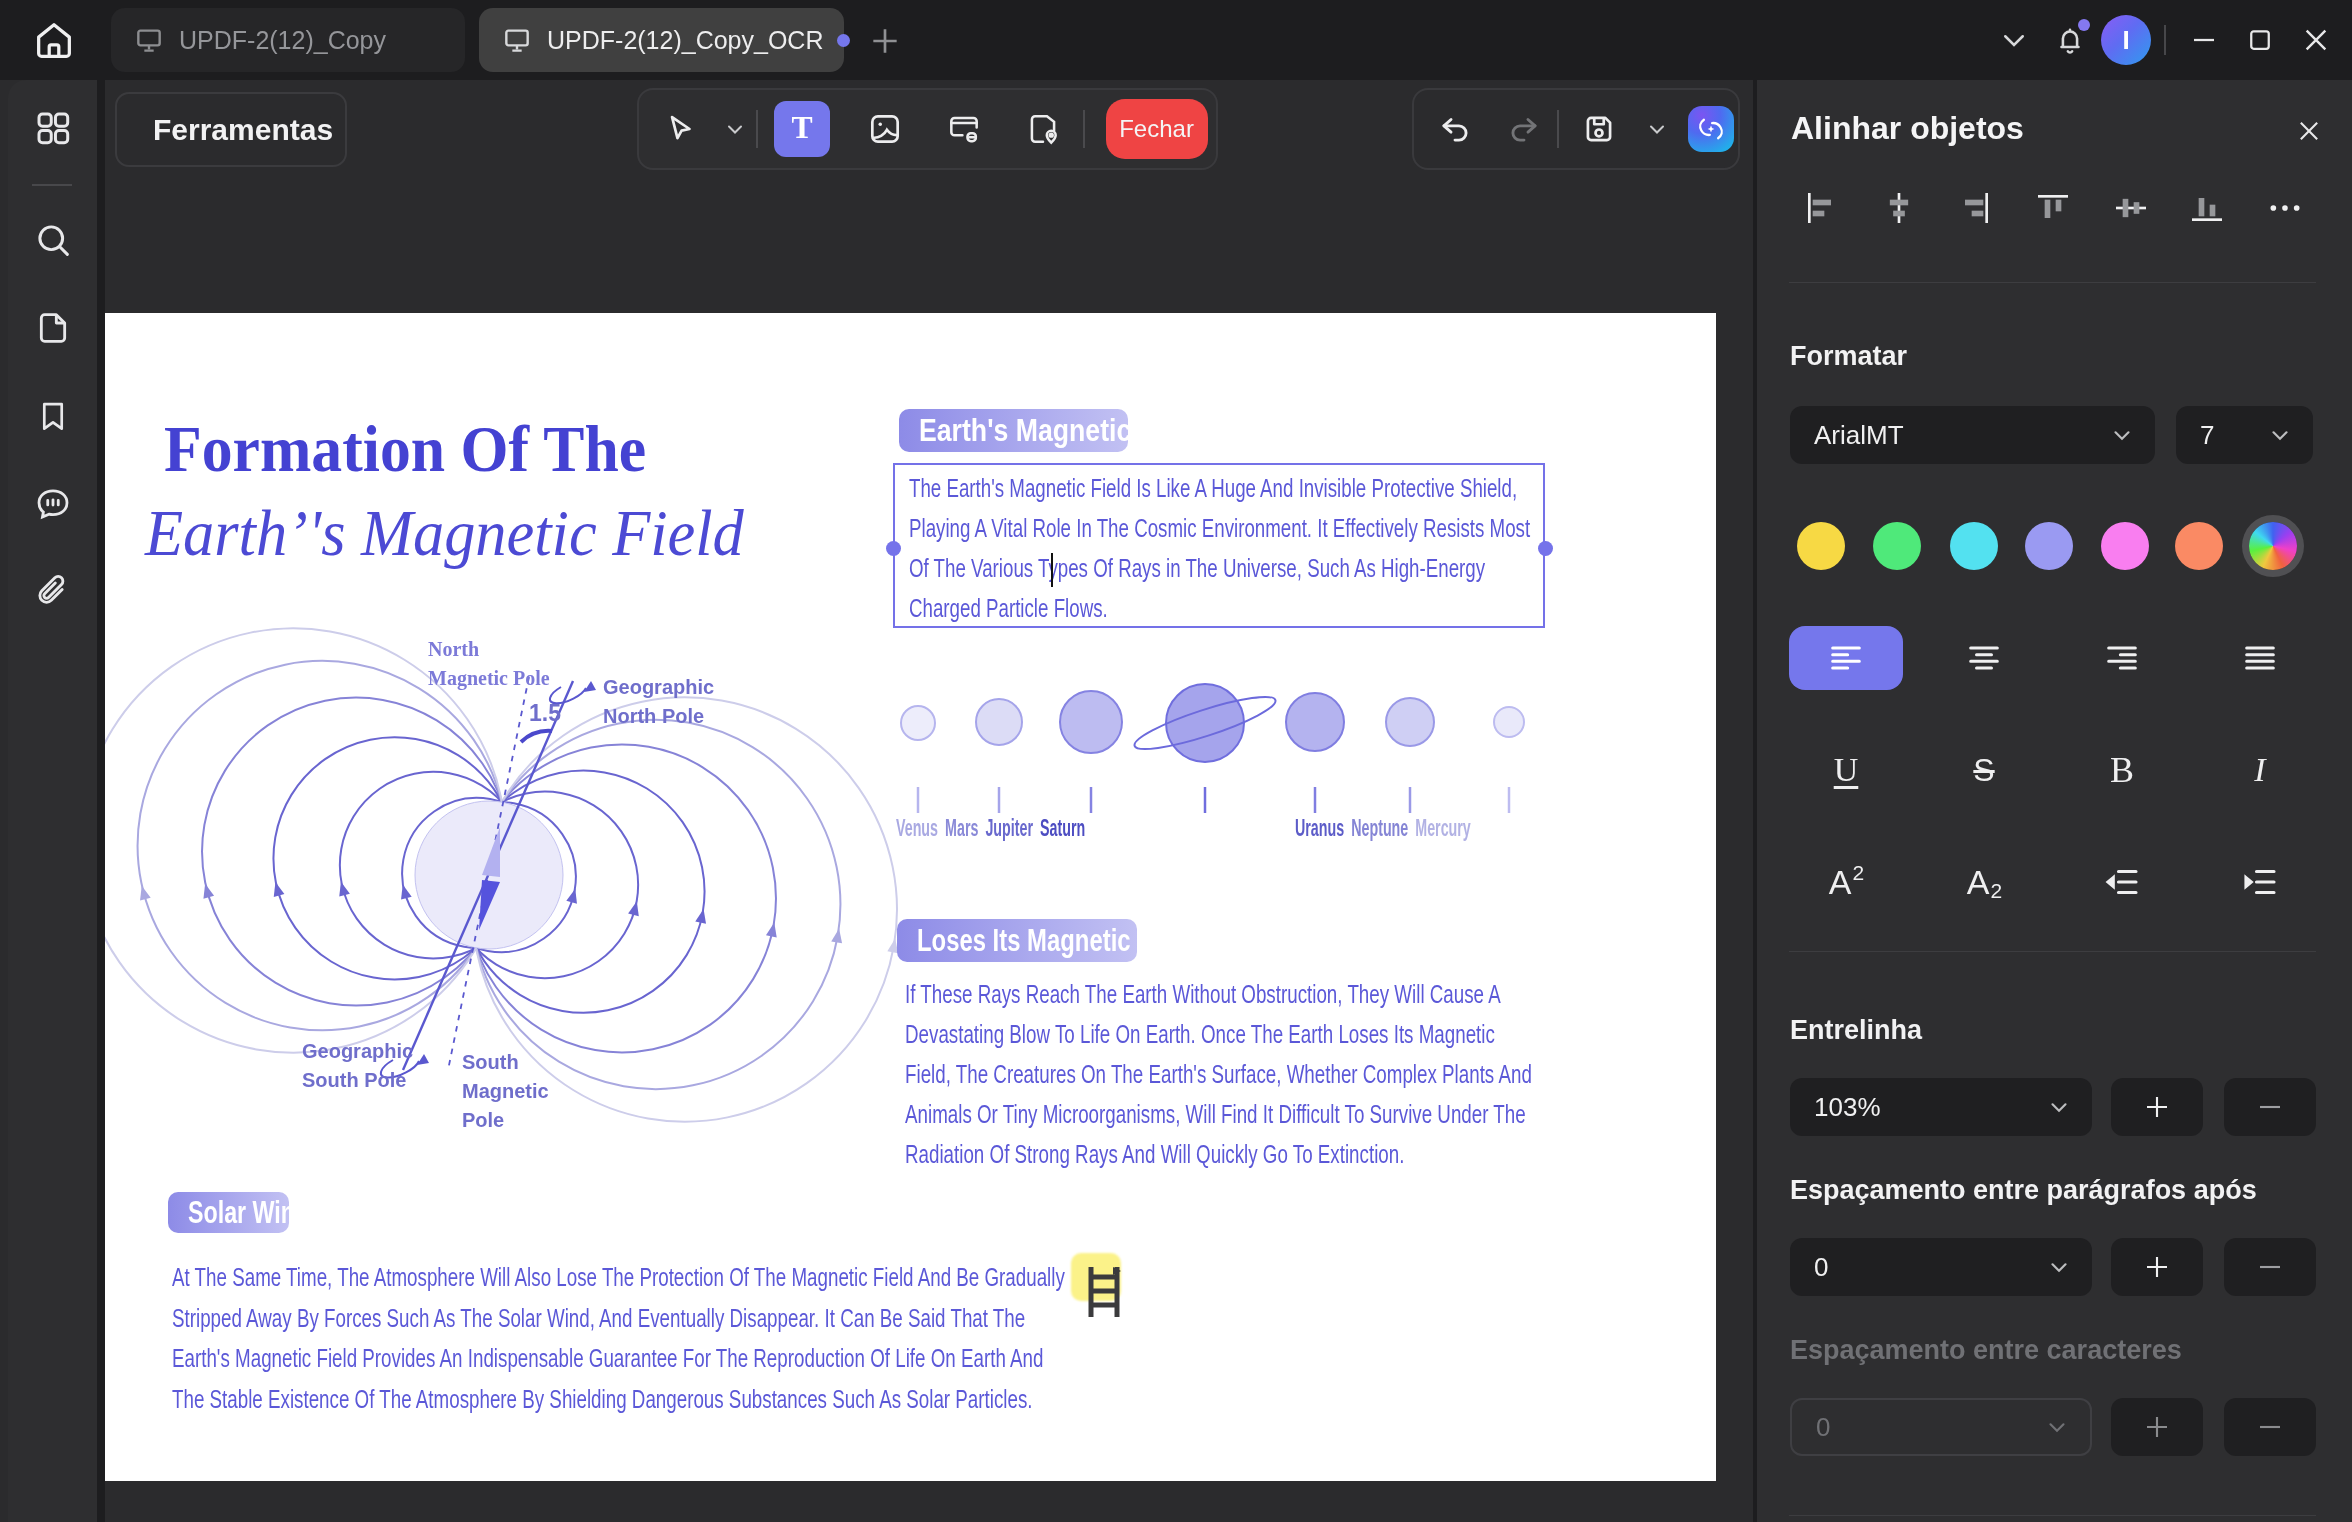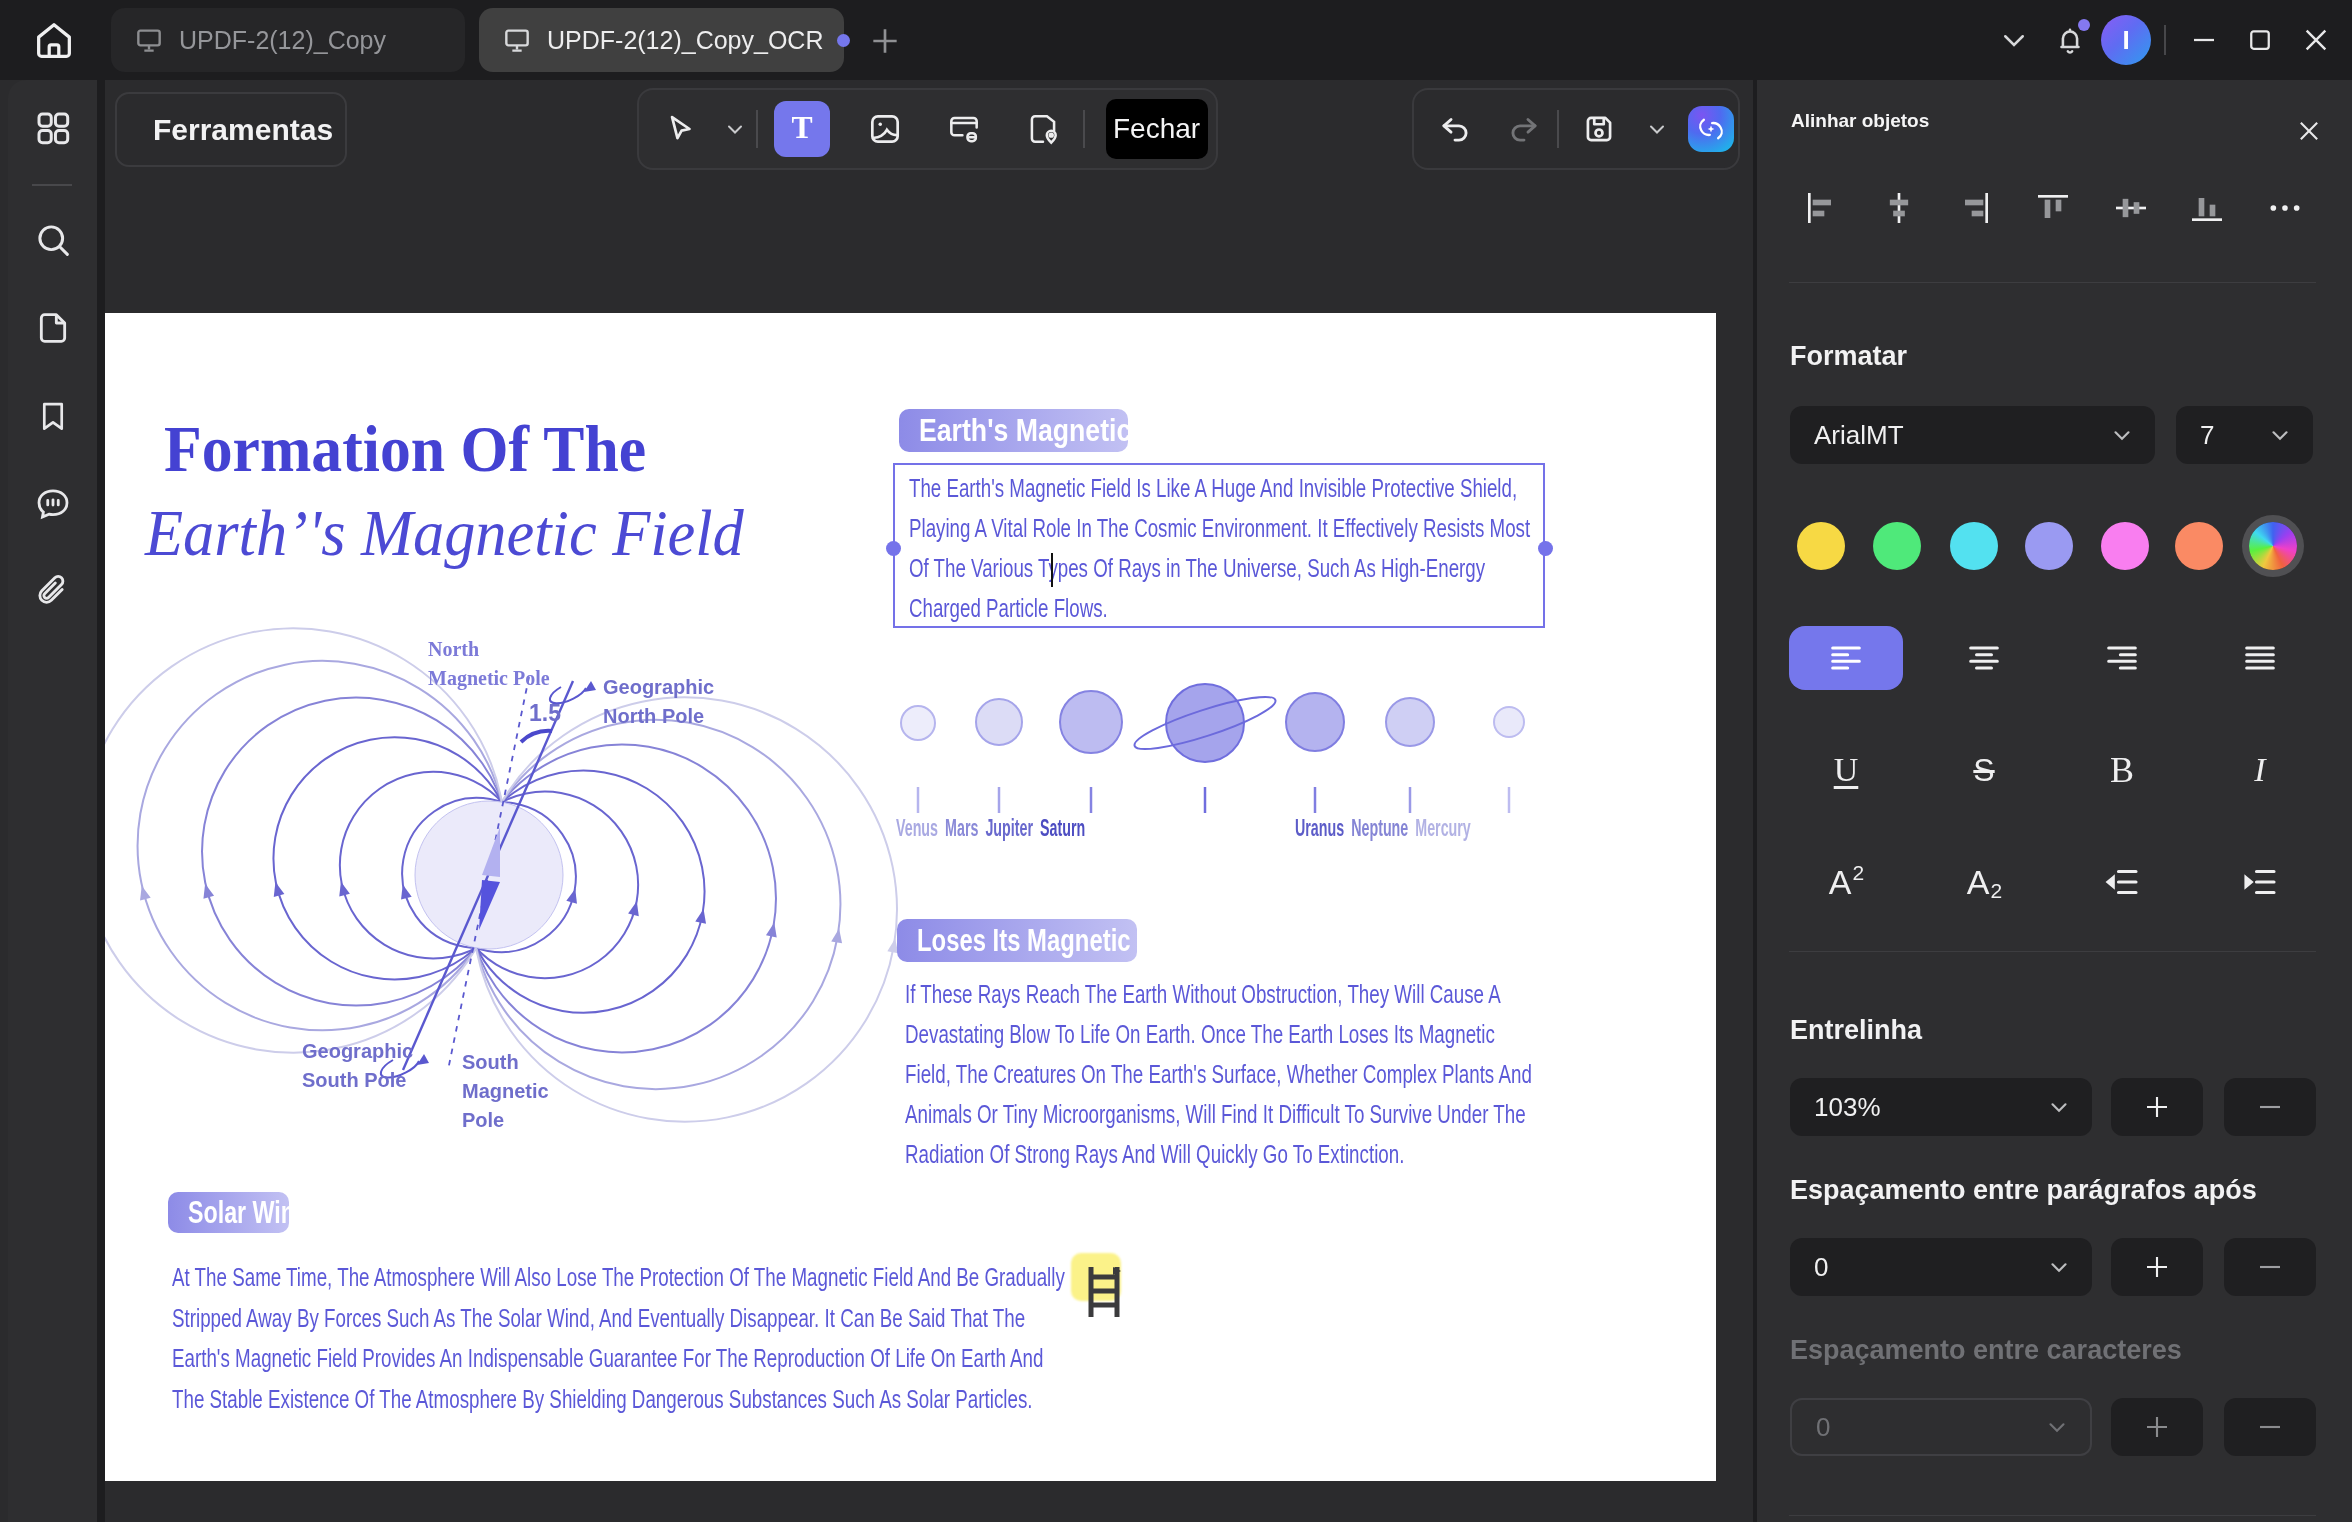--- a/index.html
+++ b/index.html
@@ -29,21 +29,21 @@
   .side-divider { position:absolute; left:24px; width:40px; height:2px; background:#48484b; }
   #side-gap { position:absolute; left:97px; top:0; width:8px; height:1442px; background:#1d1d1f; }
 
   
   .tools-btn { position:absolute; left:115px; top:12px; width:232px; height:75px; border:2px solid #3b3b3e; border-radius:14px; display:flex; align-items:center; gap:16px; padding:0 20px; color:#f2f2f3; }
   .tools-btn .tools-label { font-size:30px; font-weight:bold; }
   #center-toolbar { position:absolute; left:637px; top:8px; width:581px; height:82px; background:#2e2e30; border:2px solid #3a3a3d; border-radius:16px; display:flex; align-items:center; }
   .ct-item { display:flex; align-items:center; justify-content:center; }
   .ct-divider { width:2px; height:38px; background:#4a4a4d; }
   .texttool { width:56px; height:56px; border-radius:12px; background:#7577ec; display:flex; align-items:center; justify-content:center; }
-  .fechar-btn { width:102px; height:60px; background:#000000; border-radius:10px; color:#f4f4f5; font-size:28px; display:flex; align-items:center; justify-content:center; }
+  .fechar-btn { width:102px; height:60px; background:#ef4444; border-radius:19px; color:#f4f4f5; font-size:24px; display:flex; align-items:center; justify-content:center; }
   #save-cluster { position:absolute; left:1412px; top:8px; width:328px; height:82px; border:2px solid #3a3a3d; border-radius:16px; display:flex; align-items:center; }
   .ai-badge { width:46px; height:46px; border-radius:14px; background:radial-gradient(90% 90% at 30% 20%,#7b55f2 0%,#4f6af0 45%,#22aeea 100%); display:flex; align-items:center; justify-content:center; }
 
   
   #page { position:absolute; left:105px; top:233px; width:1611px; height:1168px; background:#ffffff; overflow:hidden; }
   #doc-title { position:absolute; left:59px; top:98px; font-family:"Liberation Serif", serif; font-weight:bold; font-size:66px; color:#4442d2; transform:scaleX(0.935); transform-origin:left; white-space:nowrap; }
   #doc-subtitle { position:absolute; left:40px; top:182px; font-family:"Liberation Serif", serif; font-style:italic; font-size:66px; color:#4c4ad4; transform:scaleX(0.945); transform-origin:left; white-space:nowrap; }
   .tag-chip { position:absolute; border-radius:10px; background:linear-gradient(90deg,#8d8be7 0%,#c2c1f3 100%); color:#ffffff; font-weight:bold; font-size:31px; display:flex; align-items:center; padding:0 20px; white-space:nowrap; }
   .tag-chip span { transform-origin:left; }
   .doc-par { position:absolute; color:#5b58d8; font-size:26px; }
@@ -53,21 +53,21 @@
   .caret { position:absolute; width:2px; height:34px; background:#111; }
   .diagram-label { position:absolute; color:#6f6ecb; font-weight:bold; font-size:20px; line-height:29px; }
   .serif-label { font-family:"Liberation Serif", serif; color:#7c7ad8; }
   .planet-words { position:absolute; font-size:23px; font-weight:bold; white-space:nowrap; transform-origin:left; transform:scaleX(0.62); }
   .planet-words span { margin-right:5px; }
   #ladder-hl { position:absolute; left:966px; top:940px; width:50px; height:48px; background:#fbf289; border-radius:10px; filter:blur(1px); }
 
   
   #panel { position:absolute; left:1757px; top:0; width:595px; height:1442px; background:#2e2e30; }
   #panel-divider-v { position:absolute; left:1753px; top:0; width:4px; height:1442px; background:#1d1d1f; }
-  .panel-title { position:absolute; left:34px; top:30px; font-size:19px; font-weight:bold; color:#f5f5f6; }
+  .panel-title { position:absolute; left:34px; top:30px; font-size:32px; font-weight:bold; color:#f5f5f6; }
   .panel-section { position:absolute; left:33px; font-size:27px; font-weight:bold; color:#f2f2f3; }
   .pdivider { position:absolute; left:32px; width:527px; height:1px; background:#3d3d40; }
   .align-ic { position:absolute; top:104px; width:48px; height:48px; display:flex; align-items:center; justify-content:center; }
   .select { position:absolute; background:#1f1f21; border-radius:12px; height:58px; display:flex; align-items:center; padding:0 20px 0 24px; color:#f0f0f1; font-size:26px; }
   .select .chev { margin-left:auto; }
   .select.dim { background:transparent; border:2px solid #3f3f43; color:#707175; }
   .swatch { position:absolute; top:442px; width:48px; height:48px; border-radius:50%; }
   .fmt-btn { position:absolute; width:114px; height:64px; border-radius:16px; display:flex; align-items:center; justify-content:center; }
   .fmt-btn.active { background:#7577ec; }
   .sq-btn { position:absolute; width:92px; height:58px; background:#1f1f21; border-radius:12px; display:flex; align-items:center; justify-content:center; }

